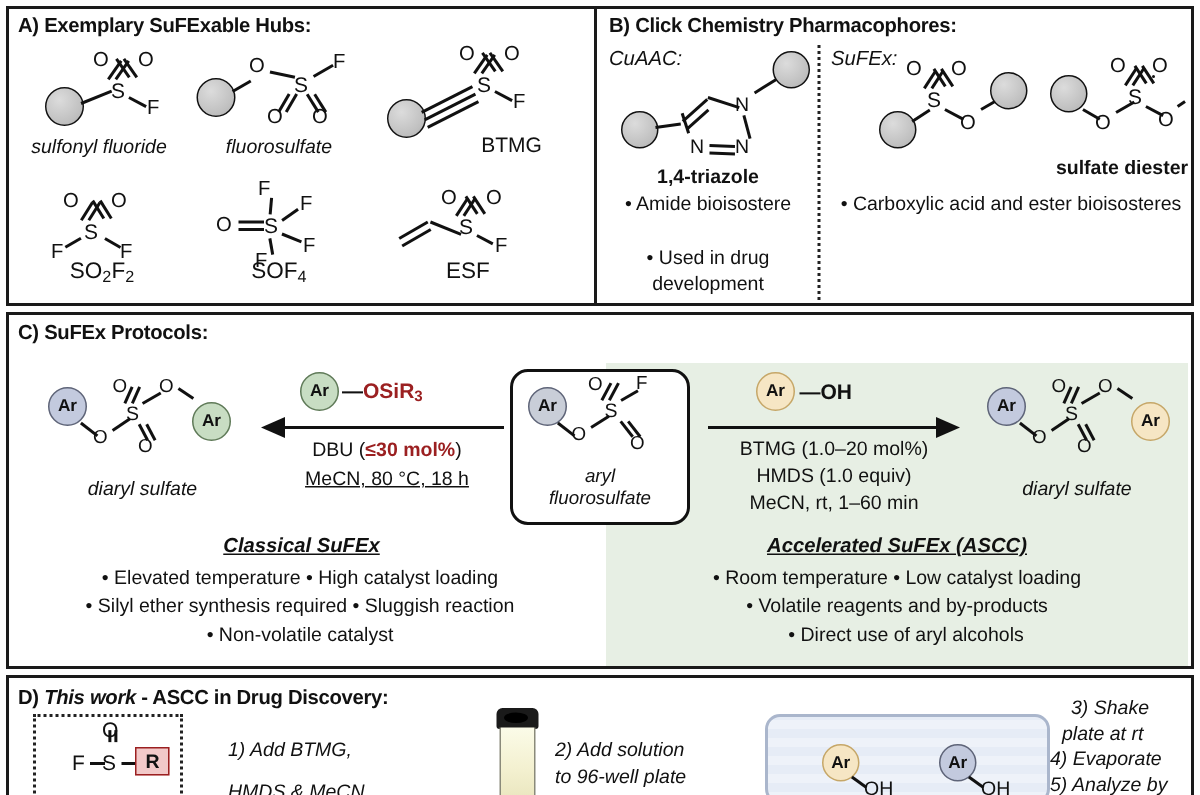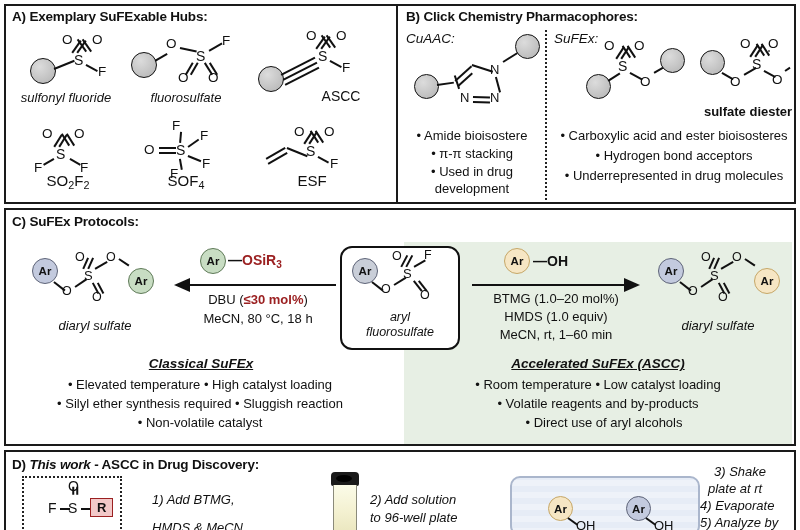--- a/index.html
+++ b/index.html
@@ -141,21 +141,21 @@
     <div class="bondt" style="left:285px;top:84px;width:38px;transform:rotate(-27deg);"></div>
     <div class="atomS" style="left:318px;top:48px;">S</div>
     <div class="atom" style="left:306px;top:28px;">O</div>
     <div class="atom" style="left:336px;top:28px;">O</div>
     <div class="atom" style="left:342px;top:60px;">F</div>
     <div class="bondt" style="left:316px;top:48px;width:15px;transform:rotate(-55deg);"></div>
     <div class="bondt" style="left:321px;top:48px;width:15px;transform:rotate(-55deg);"></div>
     <div class="bondt" style="left:330px;top:47px;width:15px;transform:rotate(-125deg);"></div>
     <div class="bondt" style="left:335px;top:47px;width:15px;transform:rotate(-125deg);"></div>
     <div class="bond" style="left:330px;top:60px;width:13px;transform:rotate(28deg);"></div>
-    <div class="capb abs" style="left:296px;top:88px;width:90px;font-style:normal;font-weight:normal;font-size:14px;">ASCC</div>
+    <div class="capb abs" style="left:296px;top:88px;width:90px;font-style:normal;font-weight:normal;font-size:14px;">BTMG</div>
   </div>
 
   <div>
     <div class="atomS" style="left:56px;top:146px;">S</div>
     <div class="atom" style="left:42px;top:126px;">O</div>
     <div class="atom" style="left:74px;top:126px;">O</div>
     <div class="atom" style="left:34px;top:160px;">F</div>
     <div class="atom" style="left:80px;top:160px;">F</div>
     <div class="bondt" style="left:54px;top:146px;width:14px;transform:rotate(-58deg);"></div>
     <div class="bondt" style="left:59px;top:146px;width:14px;transform:rotate(-58deg);"></div>
@@ -215,22 +215,22 @@
     <div class="atom" style="left:490px;top:62px;font-size:13px;">N</div>
     <div class="bond" style="left:503px;top:61px;width:17px;transform:rotate(-32deg);"></div>
     <div class="ball abs" style="left:515px;top:34px;width:25px;height:25px;"></div>
     <div class="bond" style="left:496px;top:76px;width:16px;transform:rotate(75deg);"></div>
     <div class="atom" style="left:490px;top:90px;font-size:13px;">N</div>
     <div class="bondt" style="left:473px;top:96px;width:17px;transform:rotate(2deg);"></div>
     <div class="bondt" style="left:473px;top:101px;width:17px;transform:rotate(2deg);"></div>
     <div class="atom" style="left:460px;top:90px;font-size:13px;">N</div>
     <div class="bond" style="left:459px;top:88px;width:14px;transform:rotate(-108deg);"></div>
   </div>
+  <div class="capb abs" style="left:404px;top:110px;width:136px;">1,4-triazole</div>
   <div class="bul abs" style="left:400px;top:128px;width:144px;">• Amide bioisostere</div>
-  <div class="bul abs" style="left:400px;top:146px;width:144px;">• π-π stacking</div>
   <div class="bul abs" style="left:400px;top:164px;width:144px;">• Used in drug</div>
   <div class="bul abs" style="left:400px;top:181px;width:144px;">development</div>
 
   <div class="cap abs" style="left:554px;top:31px;width:80px;text-align:left;font-size:13.5px;">SuFEx:</div>
 
   <div>
     <div class="ball abs" style="left:586px;top:74px;width:25px;height:25px;"></div>
     <div class="bondt" style="left:608px;top:80px;width:14px;transform:rotate(-33deg);"></div>
     <div class="atomS" style="left:618px;top:58px;">S</div>
     <div class="atom" style="left:604px;top:38px;">O</div>
@@ -258,22 +258,20 @@
     <div class="bondt" style="left:764px;top:55px;width:14px;transform:rotate(-123deg);"></div>
     <div class="bondt" style="left:769px;top:55px;width:14px;transform:rotate(-123deg);"></div>
     <div class="bond" style="left:764px;top:70px;width:13px;transform:rotate(28deg);"></div>
     <div class="atom" style="left:772px;top:72px;">O</div>
     <div class="bond" style="left:785px;top:70px;width:6px;transform:rotate(-34deg);"></div>
     <div class="ball abs" style="left:768px;top:50px;width:0px;height:0px;"></div>
   </div>
   <div class="capb abs" style="left:700px;top:104px;width:96px;">sulfate diester</div>
 
   <div class="bul abs" style="left:552px;top:128px;width:244px;">• Carboxylic acid and ester bioisosteres</div>
-  <div class="bul abs" style="left:552px;top:148px;width:244px;">• Hydrogen bond acceptors</div>
-  <div class="bul abs" style="left:552px;top:168px;width:244px;">• Underrepresented in drug molecules</div>
 
   <div id="cgreen"></div>
   <div class="phead" id="hC">
     <span>C)</span>
     <span>SuFEx Protocols:</span>
   </div>
 
   <div id="cbox"></div>
   <div>
     <div class="arb ar-grey abs" style="left:352px;top:258px;width:26px;height:26px;">Ar</div>
@@ -315,21 +313,21 @@
   <div>
     <div class="abs" style="left:200px;top:248px;display:flex;align-items:center;gap:0px;">
       <div class="arb ar-green" style="width:26px;height:26px;">Ar</div>
       <span class="reagent red" style="margin-left:2px;"><span style="color:#111;">—</span><span>OSiR</span><span class="sub">3</span></span>
     </div>
     <div class="arrow-line" style="left:190px;top:284px;width:146px;"></div>
     <div class="arrow-head-l" style="left:174px;top:278px;"></div>
     <div class="cond abs" style="left:178px;top:292px;width:160px;">
       <span>DBU (</span><span class="red">≤30 mol%</span><span>)</span>
     </div>
-    <div class="cond abs" style="left:178px;top:311px;width:160px;">MeCN, 80 °C, 18 h</div>
+    <div class="cond abs" style="left:178px;top:311px;width:160px;text-decoration:underline;">MeCN, 80 °C, 18 h</div>
   </div>
 
   <div class="prot-title abs" style="left:6px;top:356px;width:390px;">Classical SuFEx</div>
   <div class="bul abs" style="left:2px;top:377px;width:396px;">• Elevated temperature • High catalyst loading</div>
   <div class="bul abs" style="left:2px;top:396px;width:396px;">• Silyl ether synthesis required • Sluggish reaction</div>
   <div class="bul abs" style="left:2px;top:415px;width:396px;">• Non-volatile catalyst</div>
 
   <div>
     <div class="abs" style="left:504px;top:248px;display:flex;align-items:center;">
       <div class="arb ar-tan" style="width:26px;height:26px;">Ar</div>

